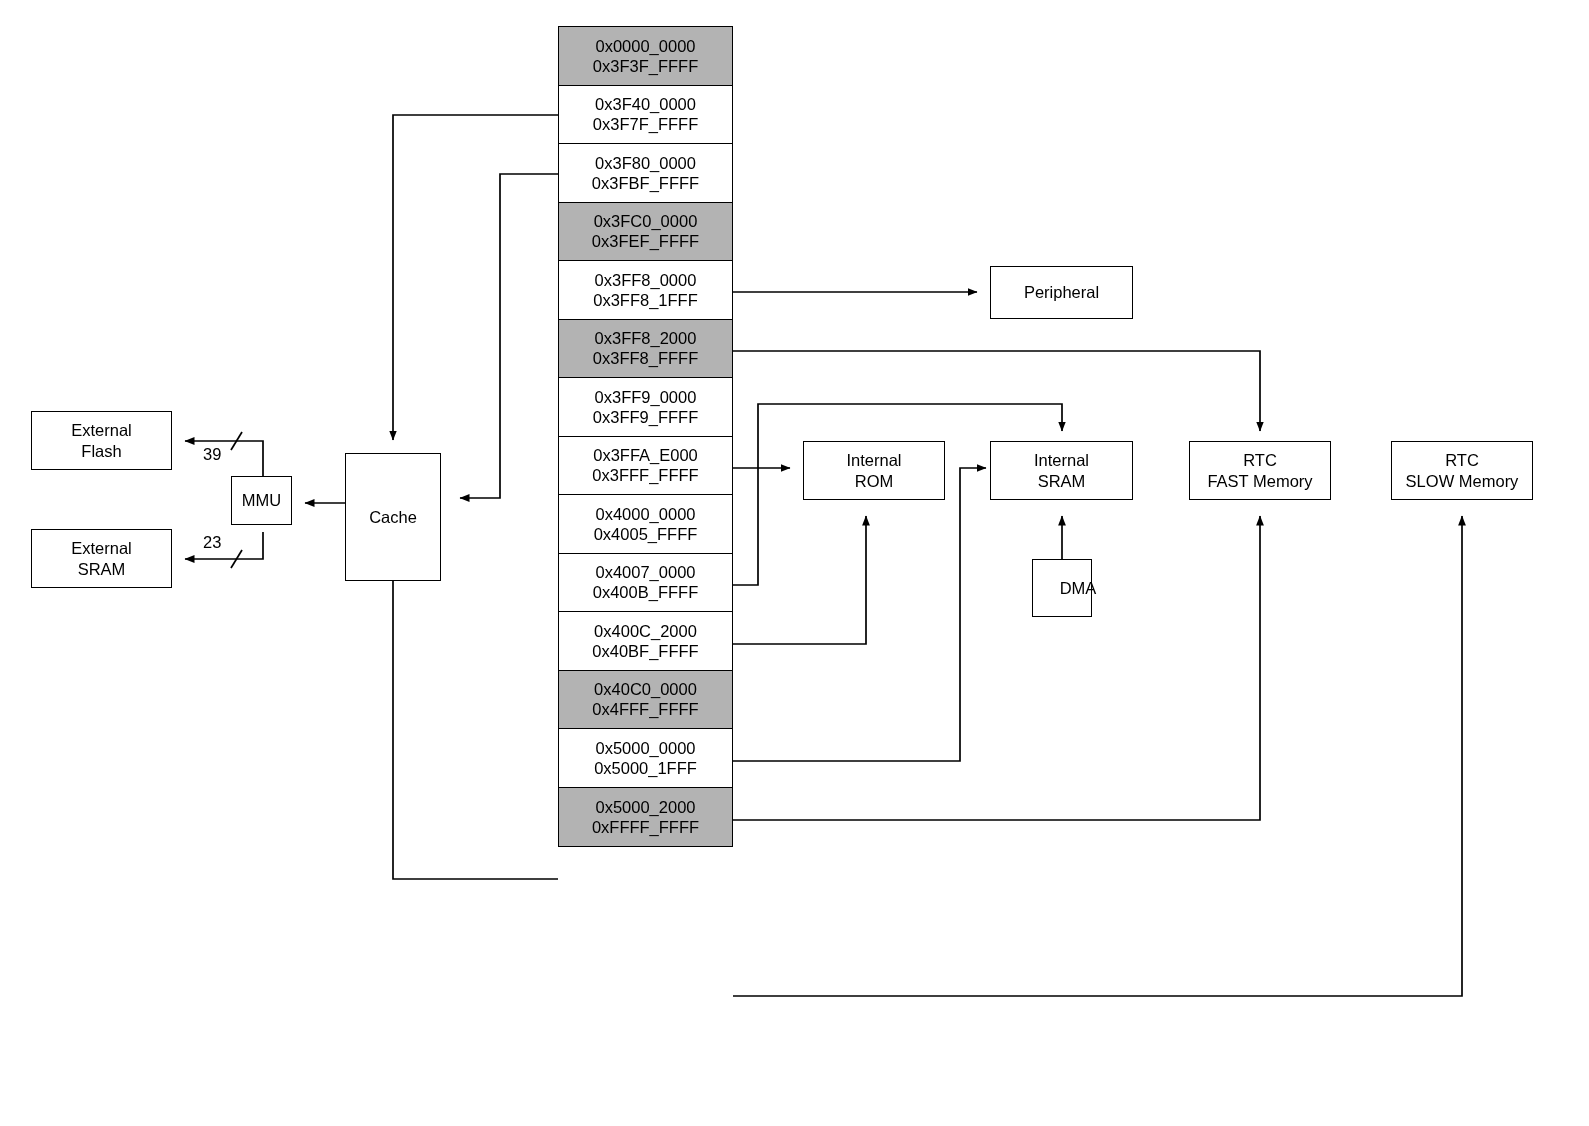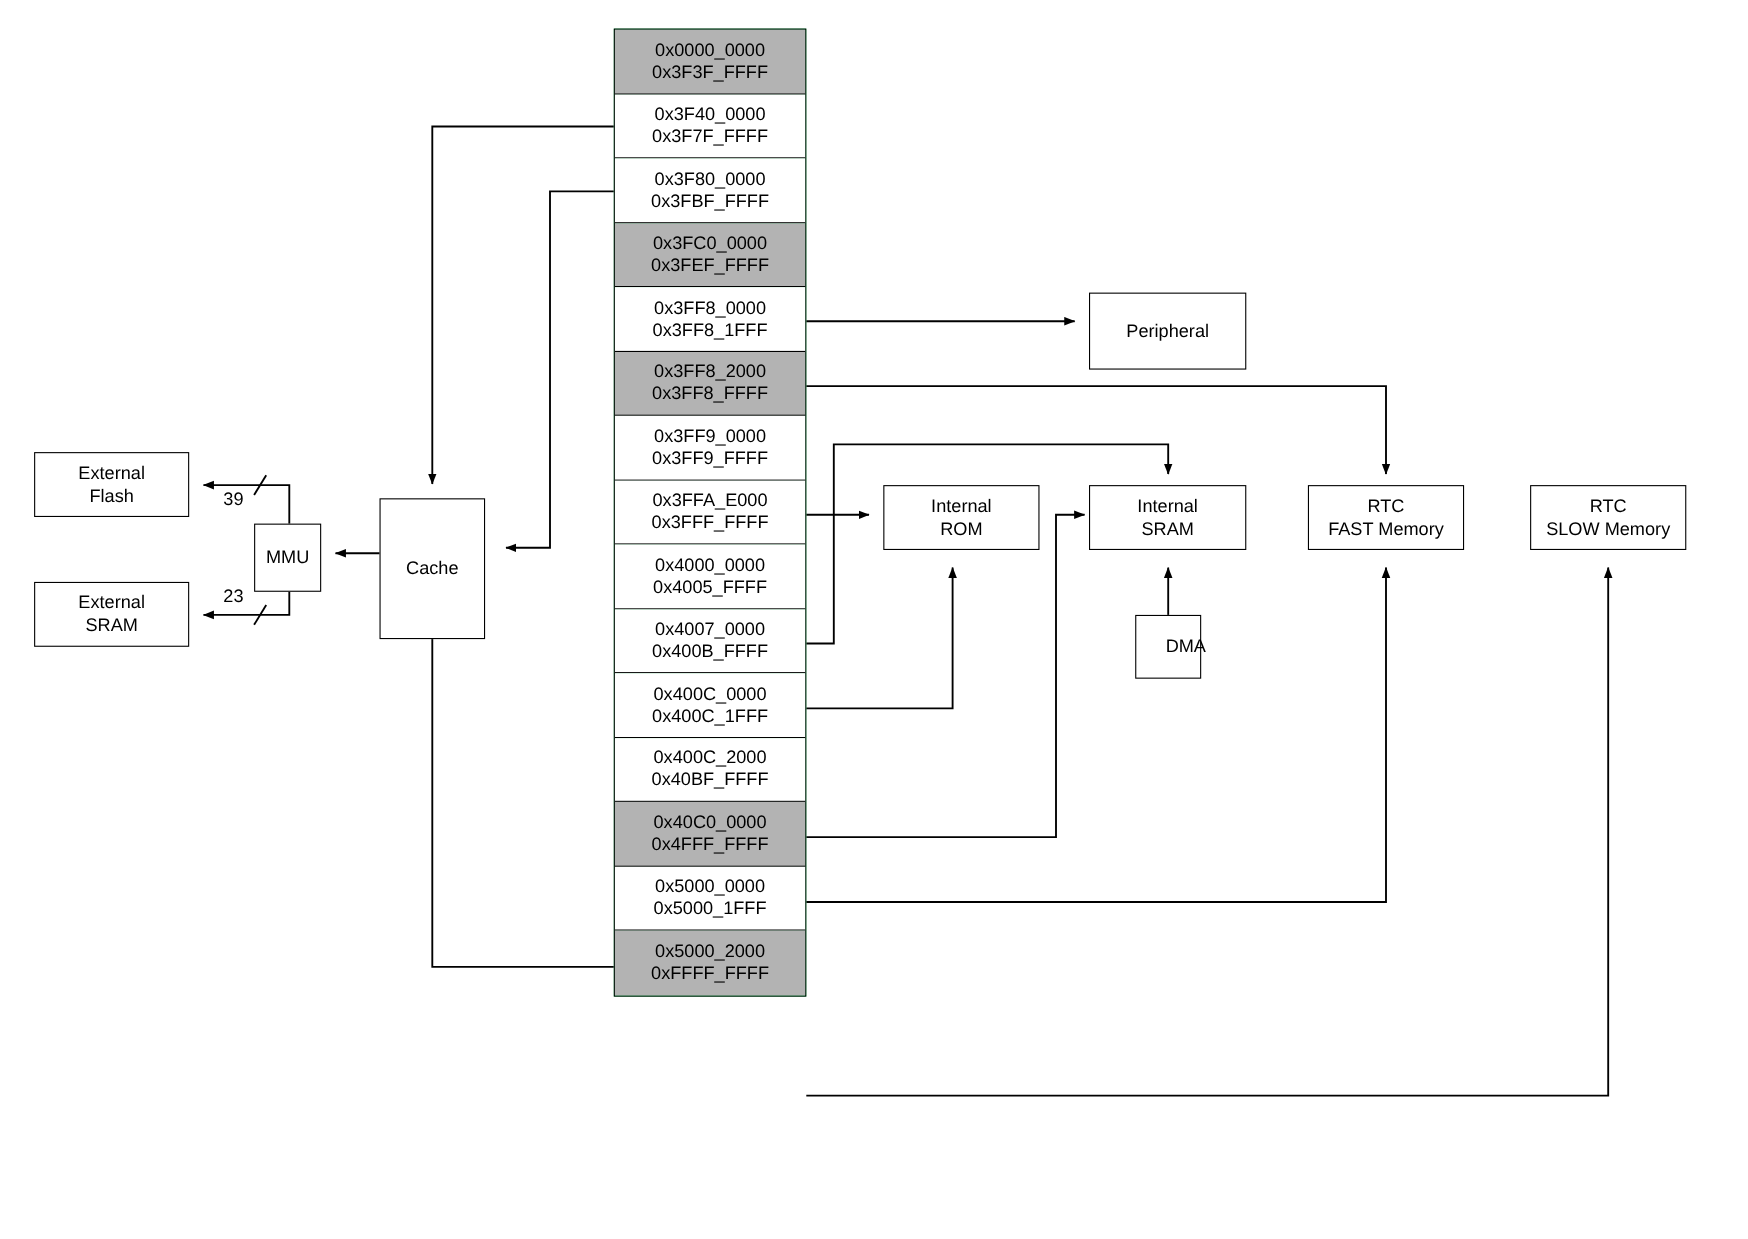--- a/index.html
+++ b/index.html
@@ -24,21 +24,21 @@
     pointer-events: none;
   }
   .mem-table {
     position: absolute;
     left: 558px;
     top: 26px;
     width: 175px;
     border: 1.6px solid #000;
     box-sizing: border-box;
     z-index: 3;
-    background: #22c55e;
+    background: #15803d;
   }
   .mem-row {
     height: 58.5px;
     box-sizing: border-box;
     border-bottom: 1.6px solid #000;
     display: flex;
     flex-direction: column;
     align-items: center;
     justify-content: center;
     background: #ffffff;
@@ -160,24 +160,20 @@
     </div>
     <div class="mem-row">
       <span>0x4000_0000</span>
       <span>0x4005_FFFF</span>
     </div>
     <div class="mem-row">
       <span>0x4007_0000</span>
       <span>0x400B_FFFF</span>
     </div>
     <div class="mem-row">
-      <span>0x400C_0000</span>
-      <span>0x400C_1FFF</span>
-    </div>
-    <div class="mem-row">
       <span>0x400C_2000</span>
       <span>0x40BF_FFFF</span>
     </div>
     <div class="mem-row shaded">
       <span>0x40C0_0000</span>
       <span>0x4FFF_FFFF</span>
     </div>
     <div class="mem-row">
       <span>0x5000_0000</span>
       <span>0x5000_1FFF</span>
@@ -191,29 +187,29 @@
   <div class="blk" style="left:31px; top:411px; width:141px; height:59px;">
     <span>External</span>
     <span>Flash</span>
   </div>
 
   <div class="blk" style="left:31px; top:529px; width:141px; height:59px;">
     <span>External</span>
     <span>SRAM</span>
   </div>
 
-  <div class="blk" style="left:231px; top:476px; width:61px; height:62px;">
+  <div class="blk" style="left:231px; top:476px; width:61px; height:49px;">
     <span>MMU</span>
   </div>
 
   <div class="blk" style="left:345px; top:453px; width:96px; height:128px;">
     <span>Cache</span>
   </div>
 
-  <div class="blk" style="left:990px; top:266px; width:143px; height:70px;">
+  <div class="blk" style="left:990px; top:266px; width:143px; height:53px;">
     <span>Peripheral</span>
   </div>
 
   <div class="blk" style="left:803px; top:441px; width:142px; height:59px;">
     <span>Internal</span>
     <span>ROM</span>
   </div>
 
   <div class="blk" style="left:990px; top:441px; width:143px; height:59px;">
     <span>Internal</span>

